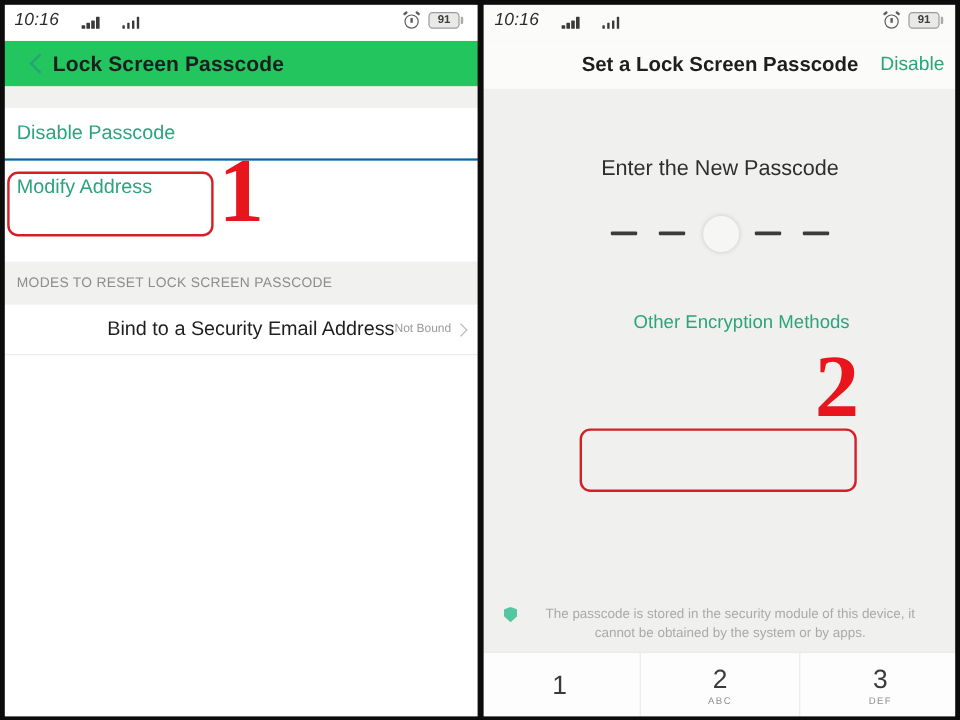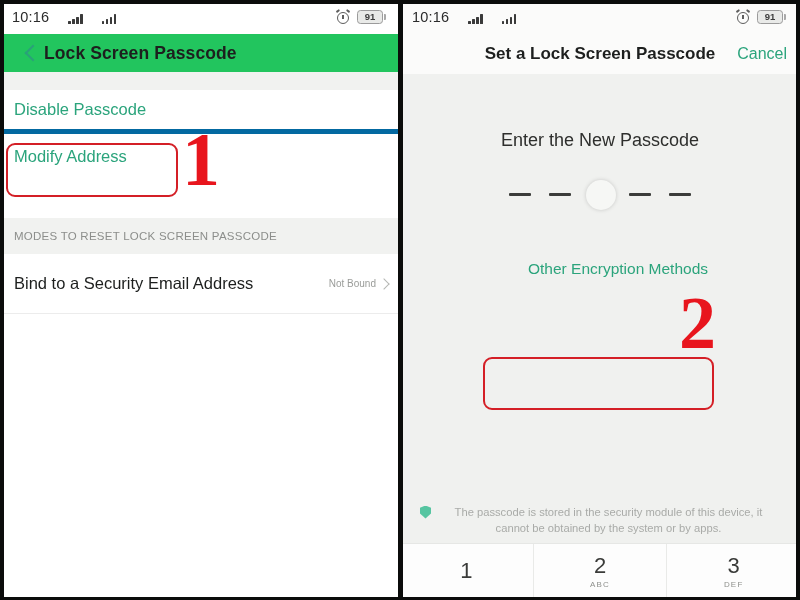--- a/index.html
+++ b/index.html
@@ -29,21 +29,21 @@
   .left-edge { position:absolute; left:0; top:0; width:4px; height:600px; background:#0b0c0b; z-index:39; }
   .right-edge { position:absolute; right:0; top:0; width:4px; height:600px; background:#0b0c0b; z-index:39; }
 
   
   .statusbar {
     position: relative; height: 34px; padding: 0 14px 0 12px;
     display: flex; align-items: center; justify-content: space-between;
     background: #ffffff;
   }
   .panel.right .statusbar { background: #fbfbfa; }
-  .sb-left { display: flex; align-items: flex-end; gap: 19px; }
+  .sb-left { display: flex; align-items: flex-end; gap: 19px; font-style: italic; }
   .sb-time { font-size: 14.5px; color: #2b2b2b; letter-spacing: .2px; line-height: 1; }
   .sig { display: inline-flex; align-items: flex-end; gap: 1.5px; height: 11px; }
   .sig i { display: block; width: 2.5px; background: #3a3a3a; border-radius: .5px; }
   .sig i:nth-child(1) { height: 3px; }
   .sig i:nth-child(2) { height: 5px; }
   .sig i:nth-child(3) { height: 7.5px; }
   .sig i:nth-child(4) { height: 10px; }
   .sb-right { display: flex; align-items: center; gap: 7px; }
   .alarm-ic { width: 14px; height: 14px; position: relative; }
   .alarm-ic .bell { position:absolute; left:1px; top:2px; width:12px; height:12px;
@@ -76,31 +76,31 @@
     border-left: 2.4px solid #2aa179; border-bottom: 2.4px solid #2aa179;
     transform: rotate(45deg);
   }
   .nav-title-left { font-size: 17.5px; font-weight: 700; color: #1d1f1e; letter-spacing: .1px; }
 
   .pad-strip { height: 18px; background: #f1f2f0; }
 
   .opt-row {
     height: 44px; background: #ffffff; display:flex; align-items:center;
     padding-left: 14px; font-size: 16.5px; color: #2ba47c;
-    border-bottom: 5px solid #0369a1;
+    border-bottom: 2px solid #0369a1;
   }
   .opt-row.last { border-bottom: none; }
 
   .section-head {
     background: #f1f2f0; height: 36px; display:flex; align-items:center;
     padding-left: 14px; font-size: 11.5px; color: #8c8e8b; letter-spacing: .25px; margin-top: 40px;
   }
   .bind-row {
-    height: 60px; background:#ffffff; display:flex; align-items:center;
-    padding: 0 12px 0 14px; border-bottom: 1px solid #ececec;
+    height: 42px; background:#ffffff; display:flex; align-items:center;
+    padding: 0 12px 0 14px; border-bottom: 1px solid #ececec; text-align: right;
   }
   .bind-label { font-size: 16.5px; color: #1d1f1e; flex: 1; }
   .bind-value { font-size: 10px; color: #9a9c99; margin-right: 4px; }
   .chev-r { width: 8px; height: 8px; border-top: 1.6px solid #b5b7b4;
             border-right: 1.6px solid #b5b7b4; transform: rotate(45deg); }
   .left-rest { background: #f1f2f0; flex: 1; }
 
   
   .navbar-right {
     height: 40px; background: #fbfbfa; display:flex; align-items:center;
@@ -267,21 +267,21 @@
           <span class="batt-body">
               <span>91</span>
             </span>
           <span class="batt-cap"></span>
         </span>
       </div>
     </div>
 
     <div class="navbar-right">
       <span class="nav-title-right">Set a Lock Screen Passcode</span>
-      <span class="cancel-btn">Cancel</span>
+      <span class="cancel-btn">Disable</span>
     </div>
 
 
     <div class="enter-title">Enter the New Passcode</div>
 
     <div class="dash-row">
       <span class="dash"></span>
       <span class="dash"></span>
       <span class="dash"></span>
       <span class="dash"></span>

